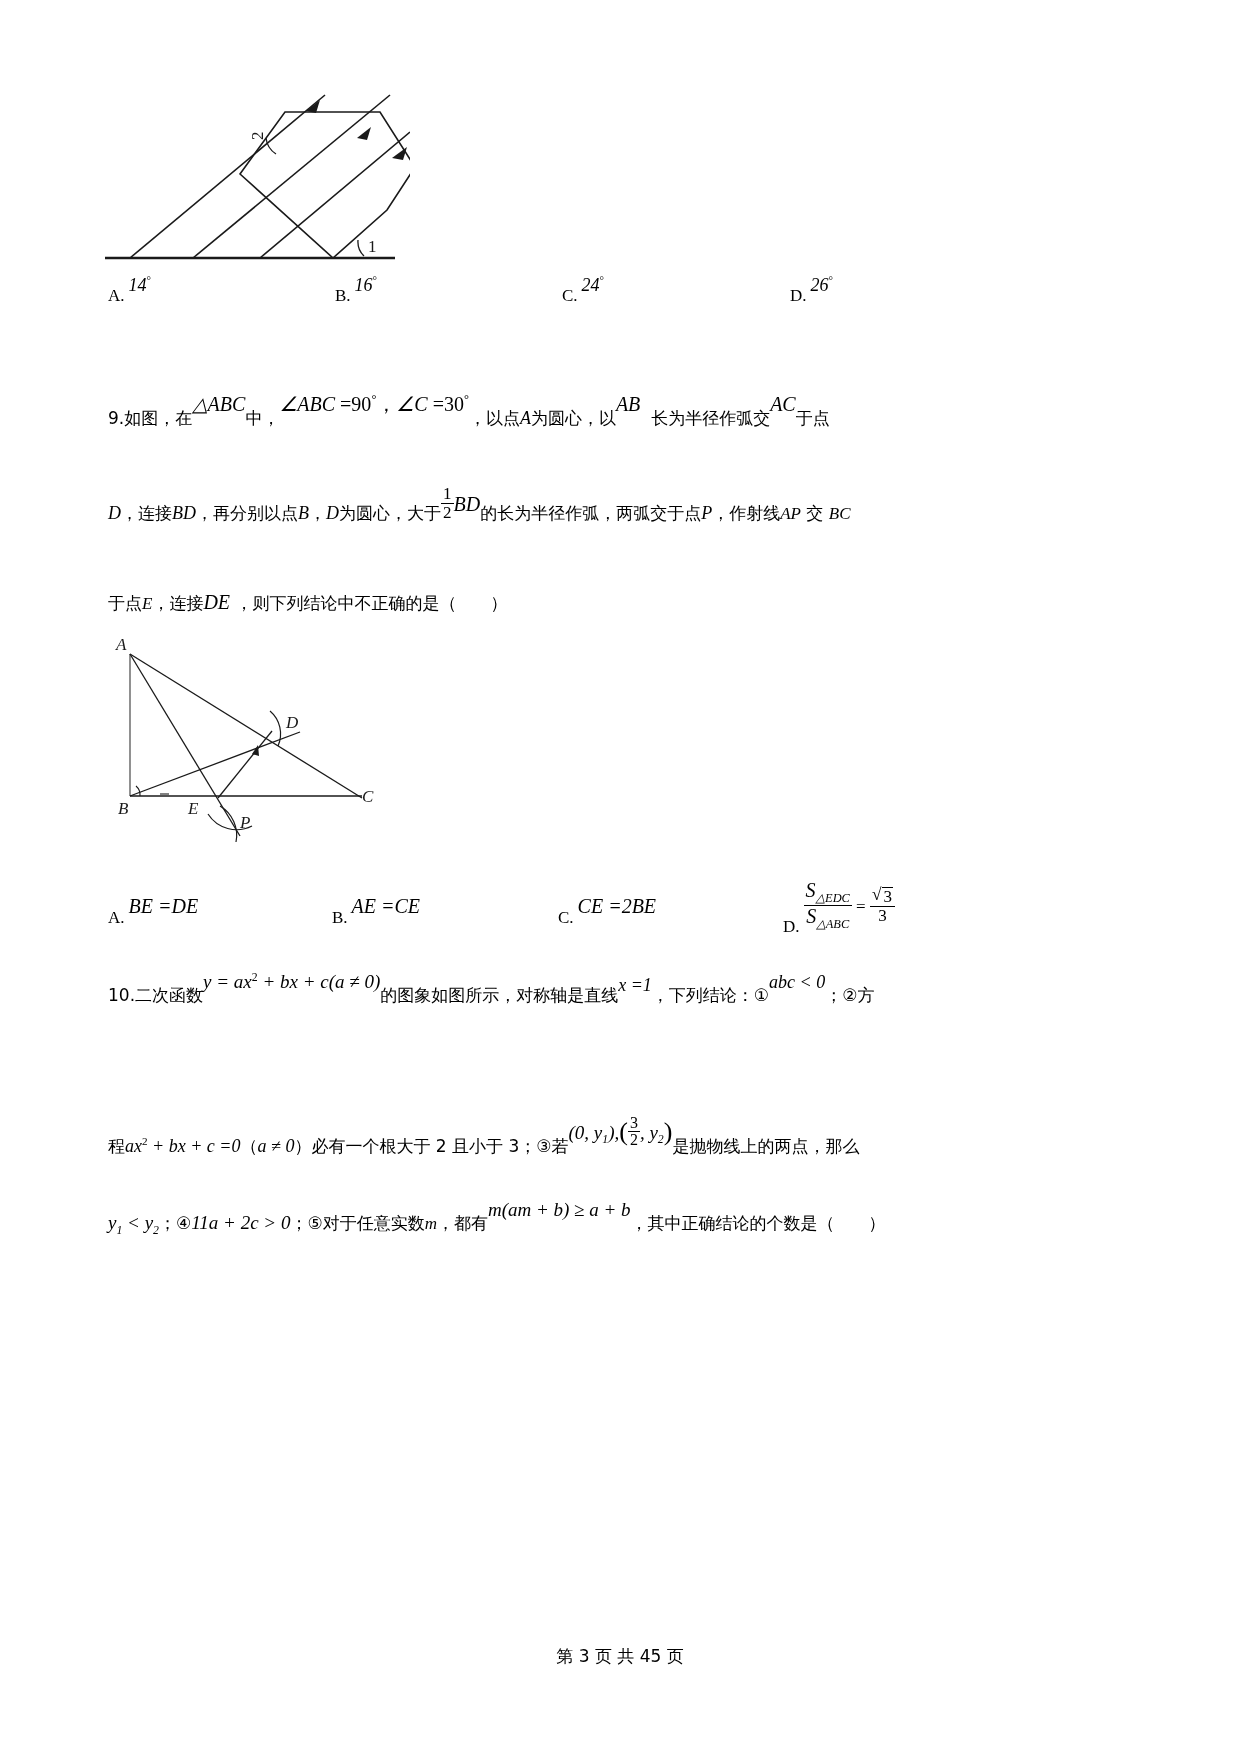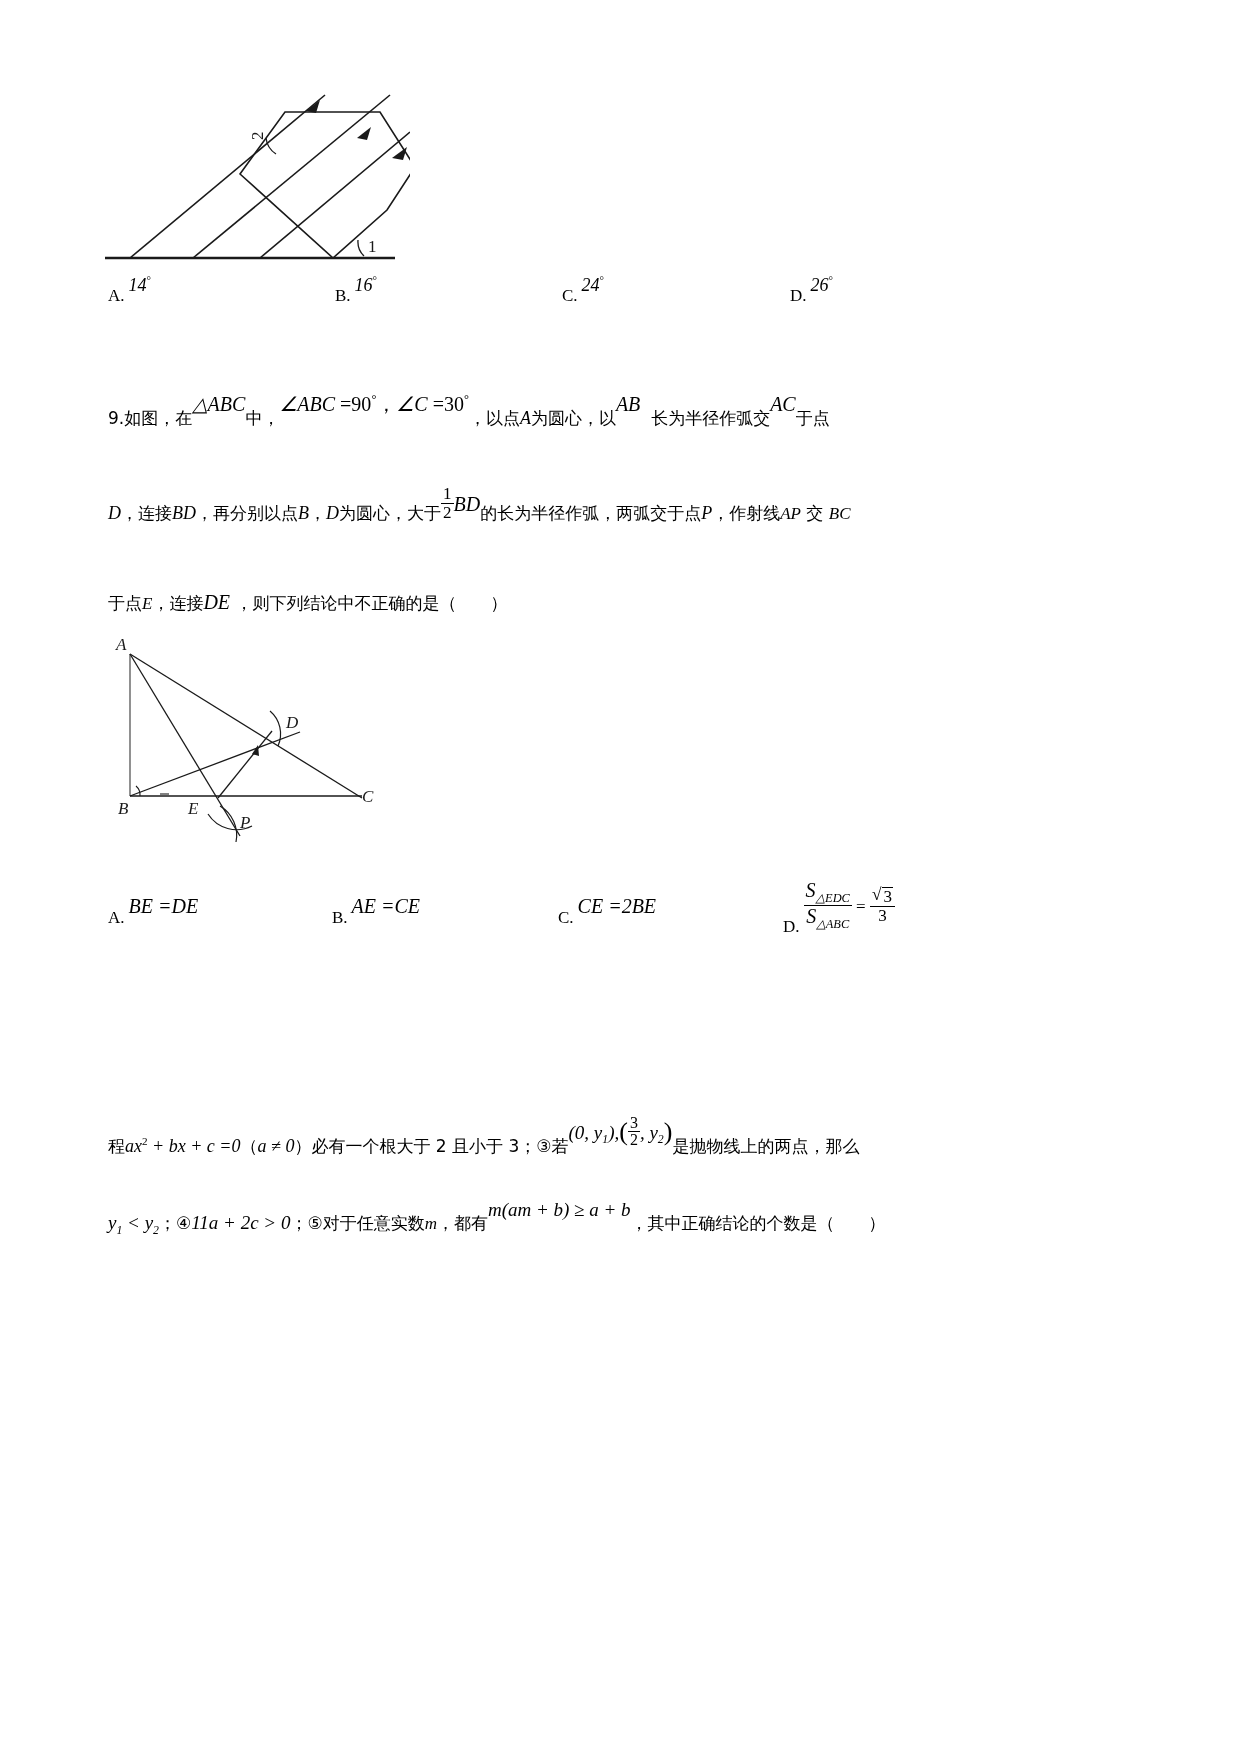--- a/index.html
+++ b/index.html
@@ -180,25 +180,31 @@
         </span>
         <span class="mn">=</span>
         <span class="frac" style="font-size:17px;">
           <span class="num"><span class="sqrt"><span class="mn">3</span></span></span>
           <span class="den"><span class="mn">3</span></span>
         </span>
       </span>
     </span>
   </div>
 
+  <div class="qline" style="top:985px; left:108px;">
+    <span>10.</span><span>二次函数</span><span class="math rise" style="font-size:19px;"><span>y = ax</span><span class="sup">2</span><span> + bx + c(a ≠ 0)</span></span><span>的图象如图所示，对称轴是直线</span><span class="math rise-sm" style="font-size:18px;">x =1</span><span>，下列结论：①</span><span class="math rise" style="font-size:18px;">abc &lt; 0</span><span>；②方</span>
+  </div>
 
   <div class="qline" style="top:1130px; left:108px;">
     <span>程</span><span class="math" style="font-size:18px;"><span>ax</span><span class="sup">2</span><span> + bx + c =0</span></span><span>（</span><span class="math" style="font-size:18px;">a ≠ 0</span><span>）必有一个根大于 2 且小于 3；③若</span><span class="math rise" style="font-size:19px;"><span>(0, y</span><span class="sub">1</span><span>),</span><span style="display:inline-block; position:relative; vertical-align:middle;">
         <span style="font-size:26px; font-style:normal; position:relative; top:1px;">(</span><span class="frac" style="font-size:16px;"><span class="num mn">3</span><span class="den mn">2</span></span><span>, y</span><span class="sub">2</span><span style="font-size:26px; font-style:normal; position:relative; top:1px;">)</span>
       </span></span><span>是抛物线上的两点，那么</span>
   </div>
 
   <div class="qline" style="top:1213px; left:108px;text-align:center;">
     <span class="math" style="font-size:19px;"><span>y</span><span class="sub">1</span><span> &lt; y</span><span class="sub">2</span></span><span>；④</span><span class="math" style="font-size:19px;">11a + 2c &gt; 0</span><span>；⑤对于任意实数</span><span class="mi" style="font-size:17px;">m</span><span>，都有</span><span class="math rise" style="font-size:19px;">m(am + b) ≥ a + b</span><span>，其中正确结论的个数是（　　）</span>
   </div>
 
+  <div class="footer" style="top:1645px;">
+    <span>第 3 页 共 45 页</span>
+  </div>
 
 </div>
 
 </body></html>

